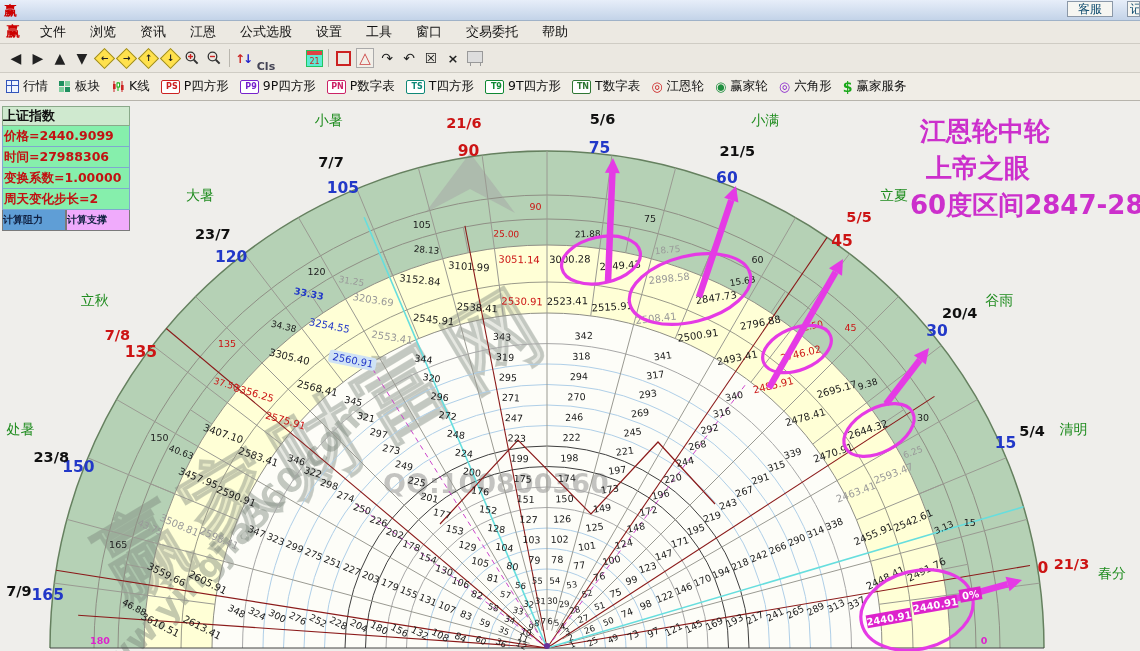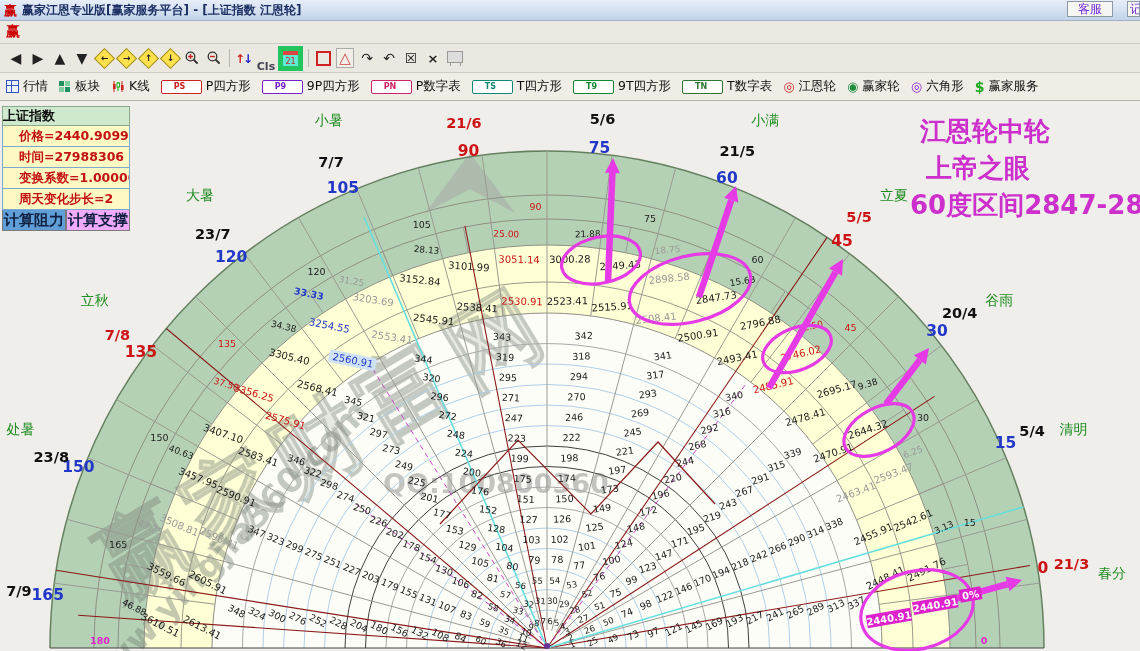--- a/index.html
+++ b/index.html
@@ -2,84 +2,95 @@
 <html><head>
 <meta charset="utf-8">
 <style>
   html,body{margin:0;padding:0;}
   body{width:1140px;height:651px;overflow:hidden;font-family:"DejaVu Sans","Liberation Sans",sans-serif;background:#efeeeb;-webkit-font-smoothing:antialiased;}
   .app{width:1140px;height:651px;display:flex;flex-direction:column;position:relative;}
   
   .titlebar{height:20px;background:linear-gradient(#e7eef9,#c3d3e8);border-bottom:1px solid #9fb2c8;display:flex;align-items:center;position:relative;flex:0 0 auto;}
   .titlebar .appicon{color:#c00;font-weight:bold;font-size:13px;margin:0 5px 0 4px;line-height:1;}
   .titlebar .title{font-size:12px;font-weight:bold;color:#1b2f63;white-space:nowrap;}
-  .tb-btn{position:absolute;top:1px;height:16px;background:#f6f6f2;border:1px solid #8b98a8;color:#6d28d9;font-size:12px;line-height:15px;text-align:center;box-sizing:border-box;}
+  .tb-btn{position:absolute;top:1px;height:16px;background:#f6f6f2;border:1px solid #8b98a8;color:#0c4a6e;font-size:12px;line-height:15px;text-align:center;box-sizing:border-box;}
   .btn-service{right:27px;width:46px;}
   .btn-partial{right:0;width:13px;overflow:hidden;text-align:left;padding-left:2px;}
   
   .menubar{height:22px;background:#ece9e2;border-bottom:1px solid #cfccc4;display:flex;align-items:center;flex:0 0 auto;}
   .menubar .logo{color:#c00;font-weight:bold;font-size:14px;margin:0 8px 0 6px;}
   .menu-item{font-size:13px;color:#111;padding:2px 12px;cursor:default;}
   
   .toolbar{height:28px;background:#ebe8e1;border-bottom:1px solid #cfccc4;display:flex;align-items:center;padding-left:5px;flex:0 0 auto;}
   .tool{min-width:20px;height:21px;display:inline-flex;align-items:center;justify-content:center;margin:0 1px;font-size:14px;color:#222;}
   .tool.sep{min-width:6px;}
   .tool.sep i{display:block;width:1px;height:18px;background:#b9b6ae;}
   .diamond{width:13px;height:13px;background:#ffe14d;border:1px solid #9a8a22;transform:rotate(45deg);display:flex;align-items:center;justify-content:center;}
   .diamond b{transform:rotate(-45deg);font-size:9px;color:#222;font-weight:bold;line-height:1;}
   .cls-label{font-size:11px;color:#445;font-weight:bold;margin-top:16px;}
-  .cal{width:15px;height:15px;border:5px solid #22c55e;background:#5eead4;position:relative;font-size:8px;color:#c22;display:flex;align-items:flex-end;justify-content:center;line-height:1;}
+  .cal{width:15px;height:15px;border:1px solid #22c55e;background:#5eead4;position:relative;font-size:8px;color:#c22;display:flex;align-items:flex-end;justify-content:center;line-height:1;margin-left:28px;}
   .cal:before{content:"";position:absolute;top:0;left:0;right:0;height:4px;background:#d44;}
   .sqr{width:11px;height:11px;border:2px solid #c22;}
   .tri-red{color:#c44;font-size:15px;border:1px solid #aaa;background:#f2efe8;padding:0 2px;}
   .updown .u{color:#c22;font-size:12px;font-weight:bold;}
   .updown .d{color:#22c;font-size:12px;font-weight:bold;margin-left:-2px;}
   .easel{width:14px;height:10px;border:1px solid #999;background:#ddd;position:relative;margin-top:-2px;}
   .easel:after{content:"";position:absolute;left:2px;top:10px;width:9px;height:4px;border-left:1px solid #999;border-right:1px solid #999;}
   
   .ribbon{height:27px;background:#f0ede6;border-bottom:1px solid #b7b4ac;display:flex;align-items:center;padding-left:6px;flex:0 0 auto;}
   .rb-item{display:inline-flex;align-items:center;margin-right:11px;cursor:default;}
   .rb-item .lbl{font-size:12.5px;color:#111;margin-left:4px;white-space:nowrap;}
-  .badge{display:inline-block;min-width:15px;height:12px;border:1px solid;font-size:8px;font-weight:bold;text-align:left;line-height:12px;background:#fff;border-radius:2px;padding:0 12px;}
+  .badge{display:inline-block;min-width:15px;height:12px;border:1px solid;font-size:8px;font-weight:bold;text-align:right;line-height:12px;background:#fff;border-radius:2px;padding:0 1px;}
   .ic-table{display:inline-block;width:11px;height:11px;border:1px solid #3355bb;background:
      linear-gradient(#3355bb 1px,transparent 1px) 0 4px/11px 11px no-repeat,
      linear-gradient(90deg,#3355bb 1px,transparent 1px) 4px 0/11px 11px no-repeat,#eef4ff;}
   .ic-blocks{display:inline-block;width:5px;height:5px;background:#1f8f5f;box-shadow:6px 0 #7fcf9f,0 6px #7fcf9f,6px 6px #1f8f5f;margin:0 7px 6px 0;}
   .circle-ic{font-size:13px;font-weight:bold;line-height:1;}
   .dollar-ic{font-size:14px;font-weight:bold;color:#18a818;}
   
   .chart-area{flex:1 1 auto;position:relative;background:#efeeeb;overflow:hidden;}
   .chart-area svg{position:absolute;left:0;top:0;}
   .info-panel{position:absolute;left:2px;top:5px;width:128px;z-index:5;font-weight:bold;}
   .info-panel .hd{background:#cfe9cf;border:1px solid #8aa98a;color:#111;font-size:13px;text-align:left;height:18px;line-height:18px;}
-  .info-panel .row{background:#fef9c3;border:1px solid #7fa8cf;border-top:none;color:#c21212;font-size:12.5px;height:20px;line-height:20px;padding-left:16px;white-space:nowrap;overflow:hidden;}
+  .info-panel .row{background:#86efac;border:1px solid #7fa8cf;border-top:none;color:#c21212;font-size:12.5px;height:20px;line-height:20px;padding-left:1px;white-space:nowrap;overflow:hidden;}
   .info-panel .btns{display:flex;}
-  .info-panel .btn{flex:1;font-size:15px;height:20px;line-height:20px;text-align:center;border:1px solid #7a7a7a;border-top:none;color:#102040;cursor:default;}
+  .info-panel .btn{flex:1;font-size:10px;height:20px;line-height:20px;border:1px solid #7a7a7a;border-top:none;color:#102040;cursor:default;}
   .btn-res{background:#5f9ed6;}
   .btn-sup{background:#f0abfc;}
   .annotation{position:absolute;left:910px;top:12px;z-index:5;font-weight:bold;line-height:37px;white-space:nowrap;}
   .annotation div{font-size:26px;}
   .annotation .a1{padding-left:10px;}
   .annotation .a2{padding-left:16px;}
   text{font-family:"DejaVu Sans","Liberation Sans",sans-serif;}
 </style>
 </head>
 <body>
 
 <div class="app">
 
   <div class="titlebar">
     <span class="appicon">赢</span>
-    <span class="title">赢家江恩专业版[赢家服务平台] - [上证指数 江恩轮]</span>
     <span class="tb-btn btn-service">客服</span>
     <span class="tb-btn btn-partial">记</span>
   </div>
 
   <div class="menubar">
     <span class="logo">赢</span>
+    <span id="menu-items" style="display:inline-flex;">
+        <span class="menu-item">文件</span>
+        <span class="menu-item">浏览</span>
+        <span class="menu-item">资讯</span>
+        <span class="menu-item">江恩</span>
+        <span class="menu-item">公式选股</span>
+        <span class="menu-item">设置</span>
+        <span class="menu-item">工具</span>
+        <span class="menu-item">窗口</span>
+        <span class="menu-item">交易委托</span>
+        <span class="menu-item">帮助</span>
+      </span>
   </div>
 
   <div class="toolbar" id="toolbar1">
       <span class="tool">◀</span>
       <span class="tool">▶</span>
       <span class="tool">▲</span>
       <span class="tool">▼</span>
       <span class="tool">
         <span class="diamond">
           <b>←</b>

